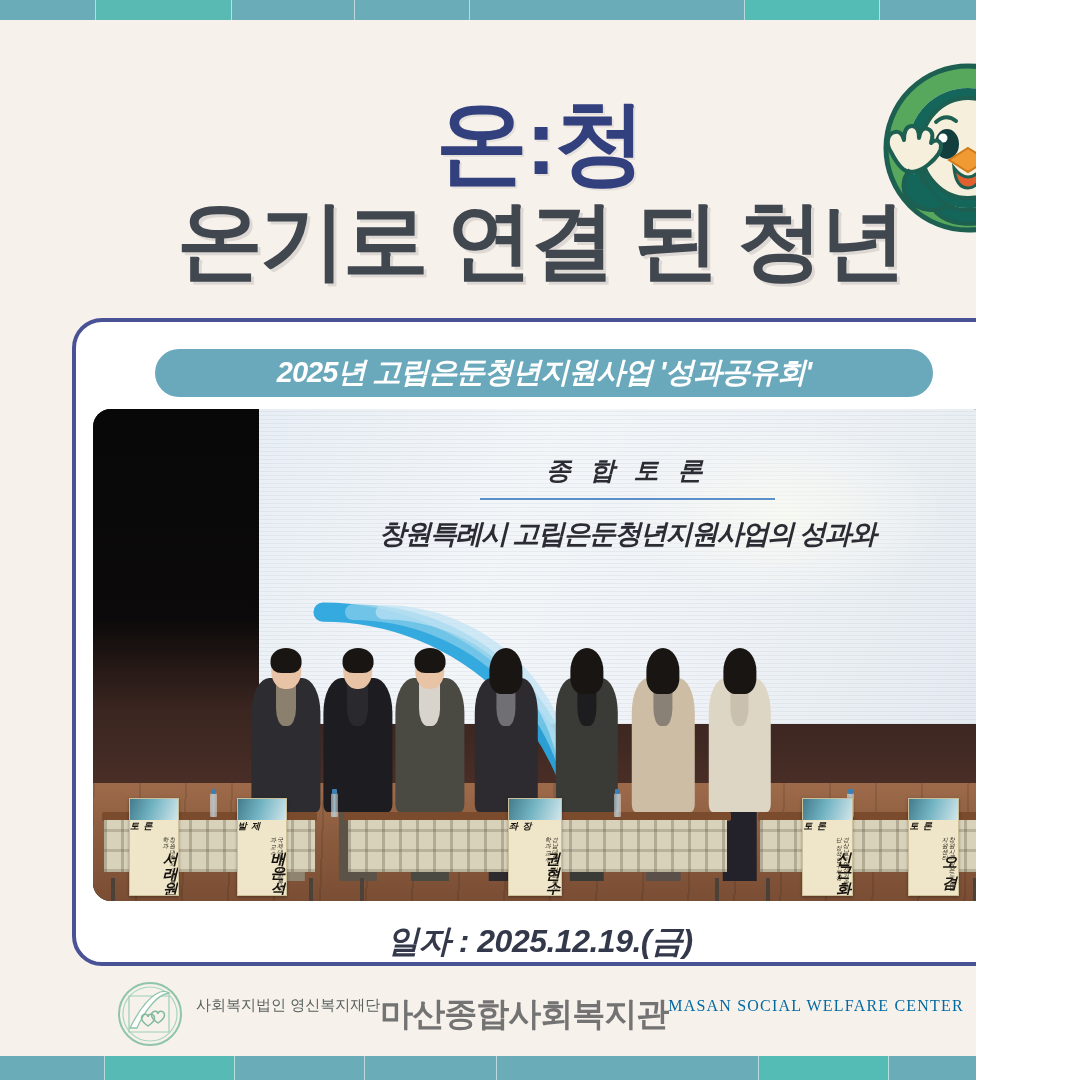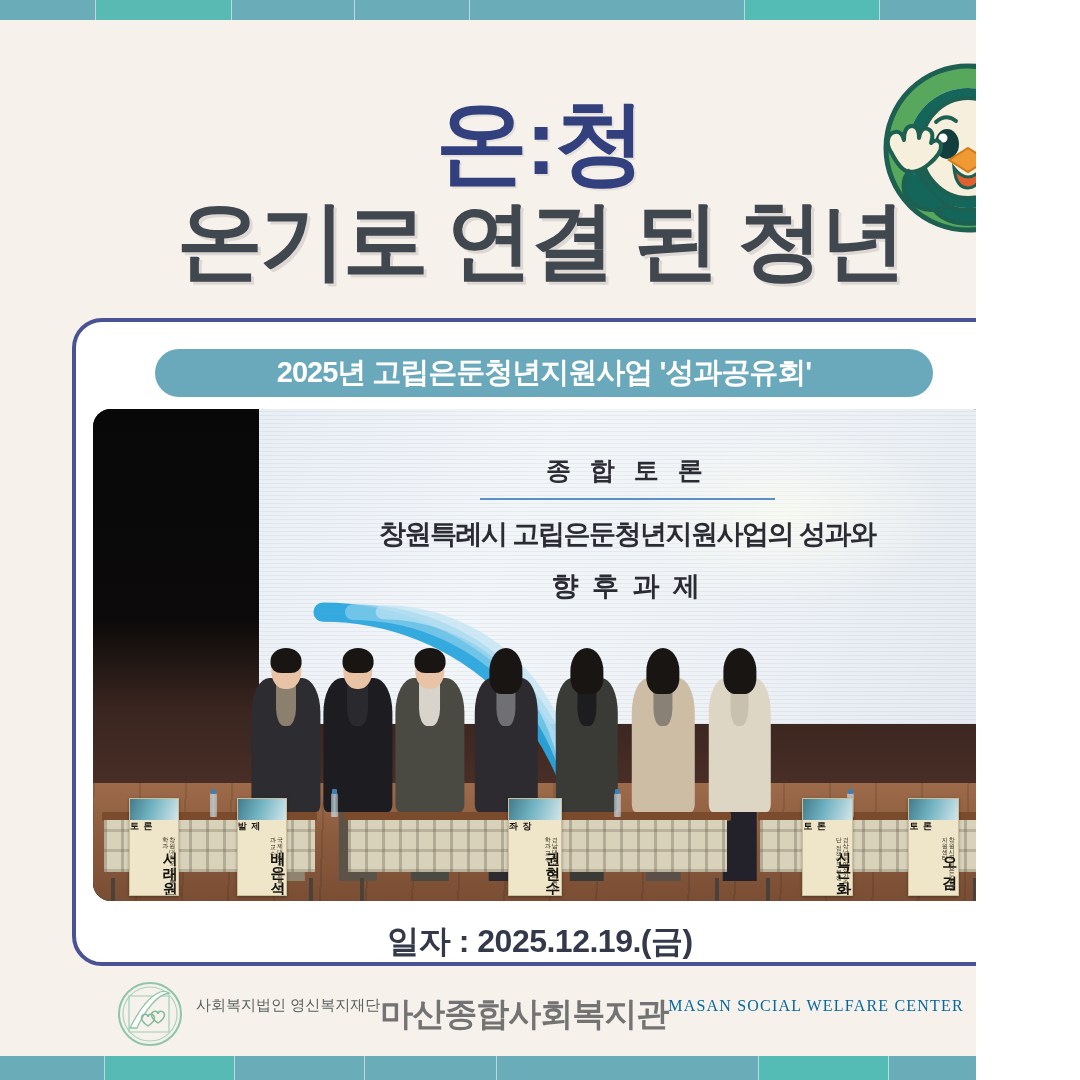--- a/index.html
+++ b/index.html
@@ -78,20 +78,21 @@
   .card {
     position: absolute;
     left: 72px;
     top: 318px;
     width: 936px;
     height: 648px;
     background: #ffffff;
     border: 4px solid #4a5296;
     border-radius: 30px;
     z-index: 2;
+    font-style: italic;
   }
 
   
   .event-banner {
     position: absolute;
     left: 79px;
     top: 27px;
     width: 778px;
     height: 48px;
     background: #6aa8bb;
@@ -426,21 +427,20 @@
           <svg viewBox="0 0 200 200" xmlns="http://www.w3.org/2000/svg">
             <path d="M190 190A150 150 0 0 0 40 40" stroke="#2aa5dd" stroke-width="11" fill="none" stroke-linecap="round" opacity="0.95"></path>
             <path d="M185 168A128 128 0 0 0 57 40" stroke="#7fcbe8" stroke-width="9" fill="none" stroke-linecap="round" opacity="0.8"></path>
             <path d="M180 146A106 106 0 0 0 74 40" stroke="#bfe3f3" stroke-width="8" fill="none" stroke-linecap="round" opacity="0.7"></path>
           </svg>
         </div>
         <div class="slide-text">
           <div class="slide-title">종 합 토 론</div>
           <div class="slide-rule"></div>
           <div class="slide-line1">창원특례시 고립은둔청년지원사업의 성과와</div>
-          <div class="slide-line2">향 후 과 제</div>
         </div>
       </div>
 
       <div class="floor"></div>
 
       <div class="people" id="people-layer">
           <div class="person" style="left: 17.4%; width: 8.2%; height: 47%;">
             <div class="p-legs" style="width: 52%; height: 40%; background: rgb(143, 132, 112);"></div>
             <div class="p-body" style="width: 94%; height: 58%; bottom: 30%; background: rgb(44, 44, 49);">
               <div style="position: absolute; left: 50%; transform: translateX(-50%); top: 4%; width: 30%; height: 32%; background: rgb(139, 127, 110); border-radius: 0px 0px 40% 40%;"></div>

